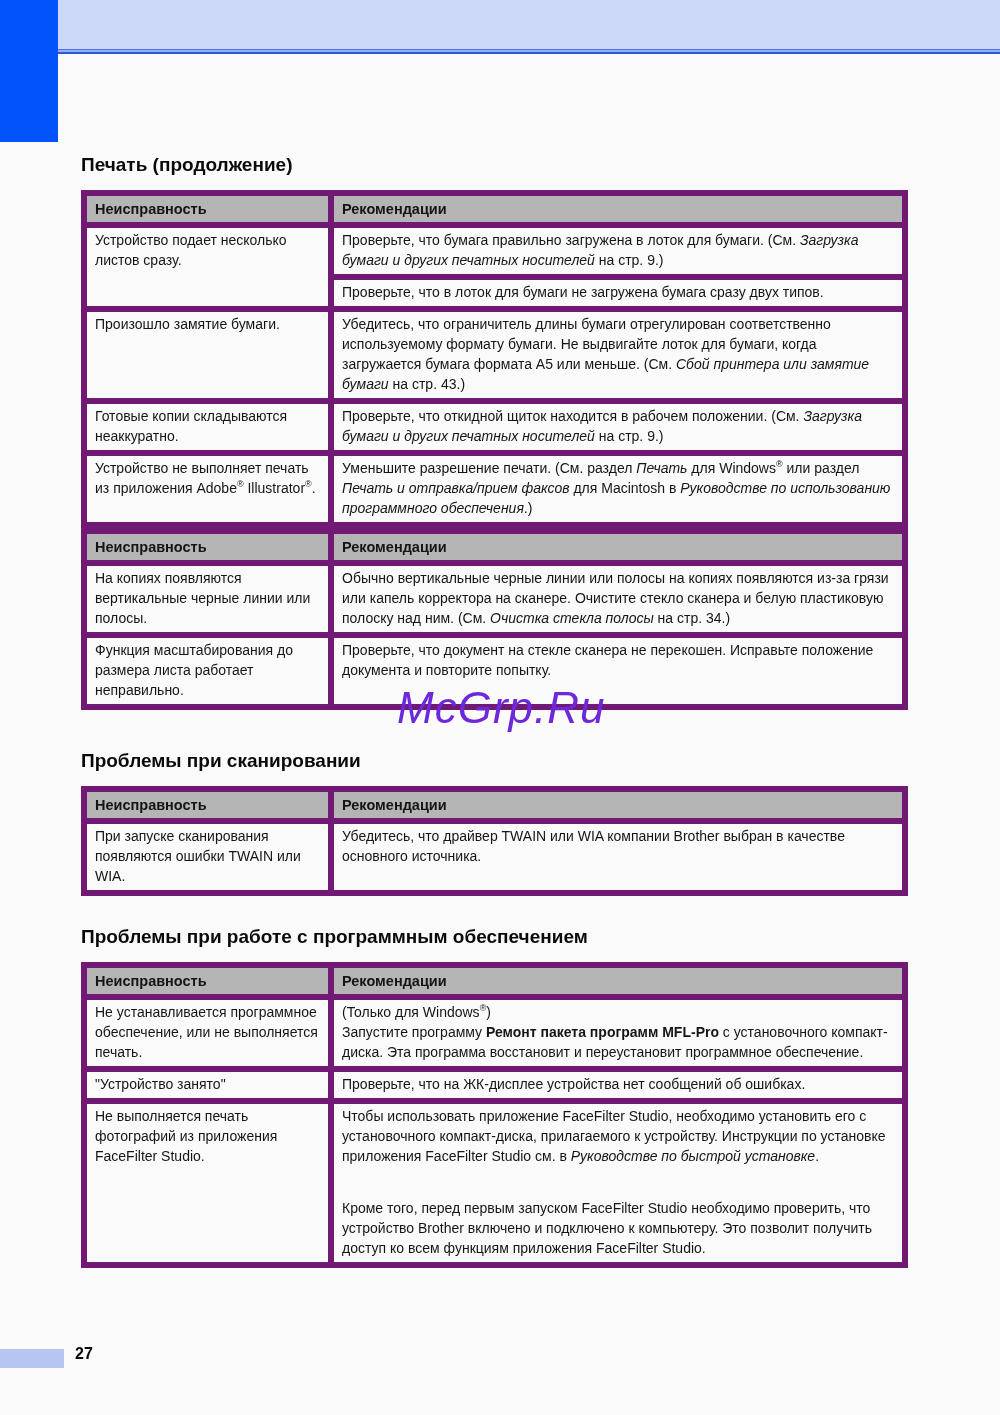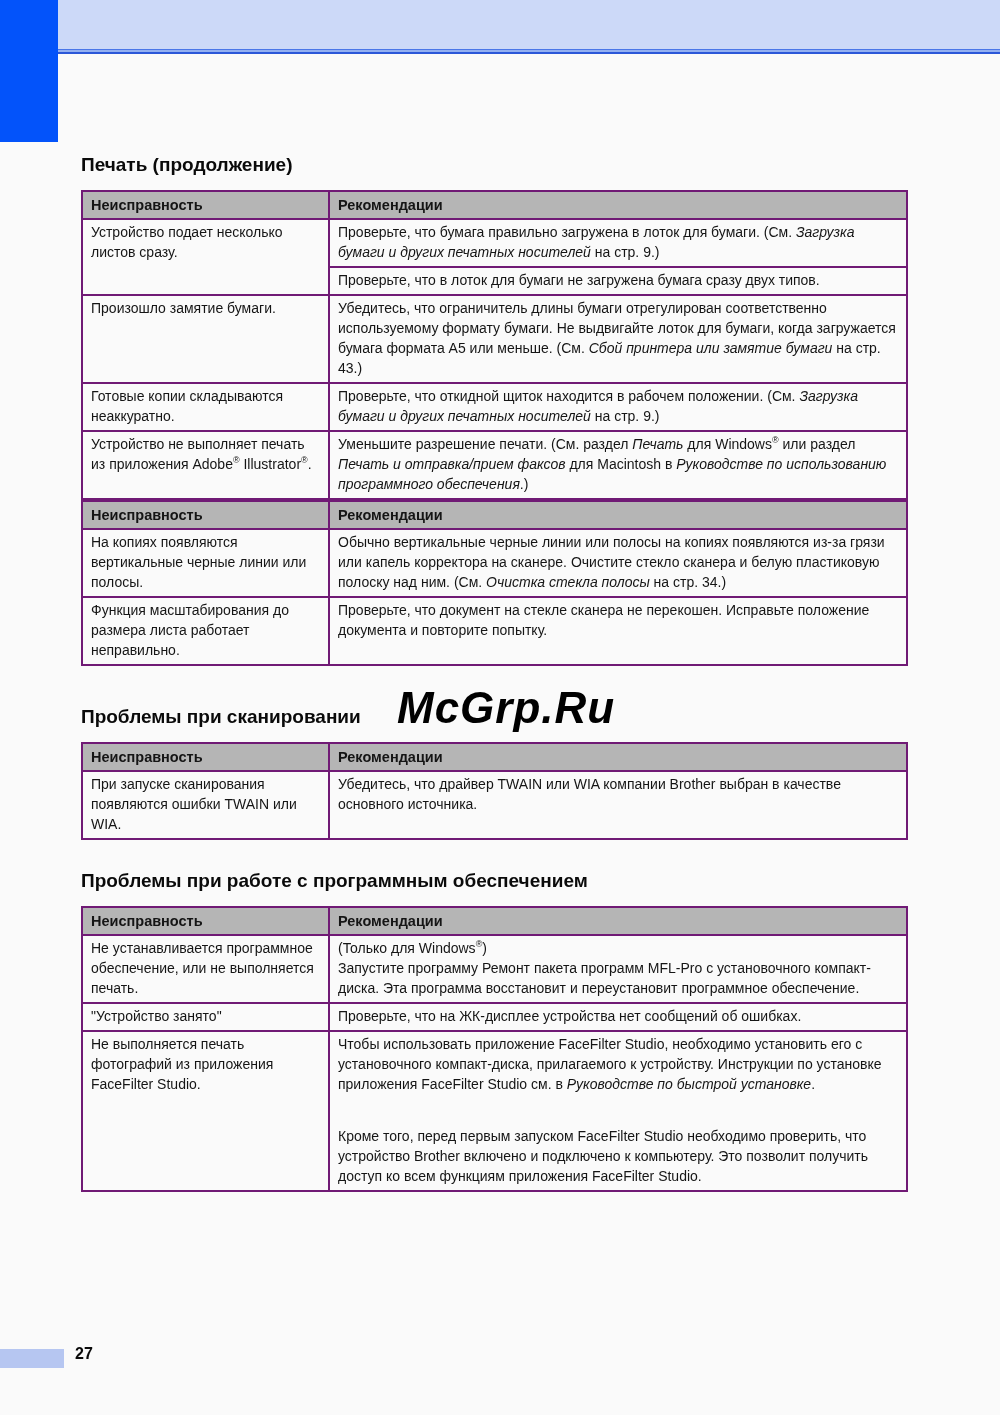--- a/index.html
+++ b/index.html
@@ -17,39 +17,39 @@
                 background:linear-gradient(#4a76e8 0 1px, #93b0f1 1px 3px, #2b57d8 3px 5px); }
   .left-block { position:absolute; left:0; top:0; width:58px; height:142px; background:#0353fa; }
 
   .content { position:absolute; left:81px; top:154px; width:827px; }
 
   .heading { font-size:19px; font-weight:bold; margin:0 0 14px 0; line-height:22px; color:#0a0a0a; }
   .heading.sp { margin-top:25px; }
 
   table.trouble { border-collapse:collapse; width:100%; table-layout:fixed; border:2px solid #2e2e2e; }
   table.trouble th, table.trouble td {
-    border:2px solid #701a75;
+    border:6px solid #701a75;
     vertical-align:top;
     text-align:left;
     padding:2px 8px 4px 8px;
     font-size:14px;
     line-height:20px;
   }
   table.trouble th { background:#b5b5b5; font-size:14.5px; padding-top:3px; padding-bottom:3px; }
   col.c1 { width:247px; }
   td p { margin:0; }
   td p + p { margin-top:32px; }
   .it { font-style:italic; }
-  .bd { font-weight:normal; }
+  .bd { font-weight:bold; }
   sup { font-size:9px; line-height:0; }
 
   .watermark {
     position:absolute; left:397px; top:683px;
-    font-size:44px; font-style:italic; font-weight:700;
-    color:#000000; letter-spacing:1px; white-space:nowrap;
+    font-size:44px; font-style:italic; font-weight:400;
+    color:#6d28d9; letter-spacing:1px; white-space:nowrap;
   }
 
   .footer-bar { position:absolute; left:0; top:1349px; width:64px; height:19px; background:#b6c6f1; }
   .page-number { position:absolute; left:75px; top:1345px; font-size:16px; font-weight:bold; color:#0a0a0a; }
 </style>
 </head>
 <body>
 
 <div class="top-band"></div>
 <div class="top-line"></div>

